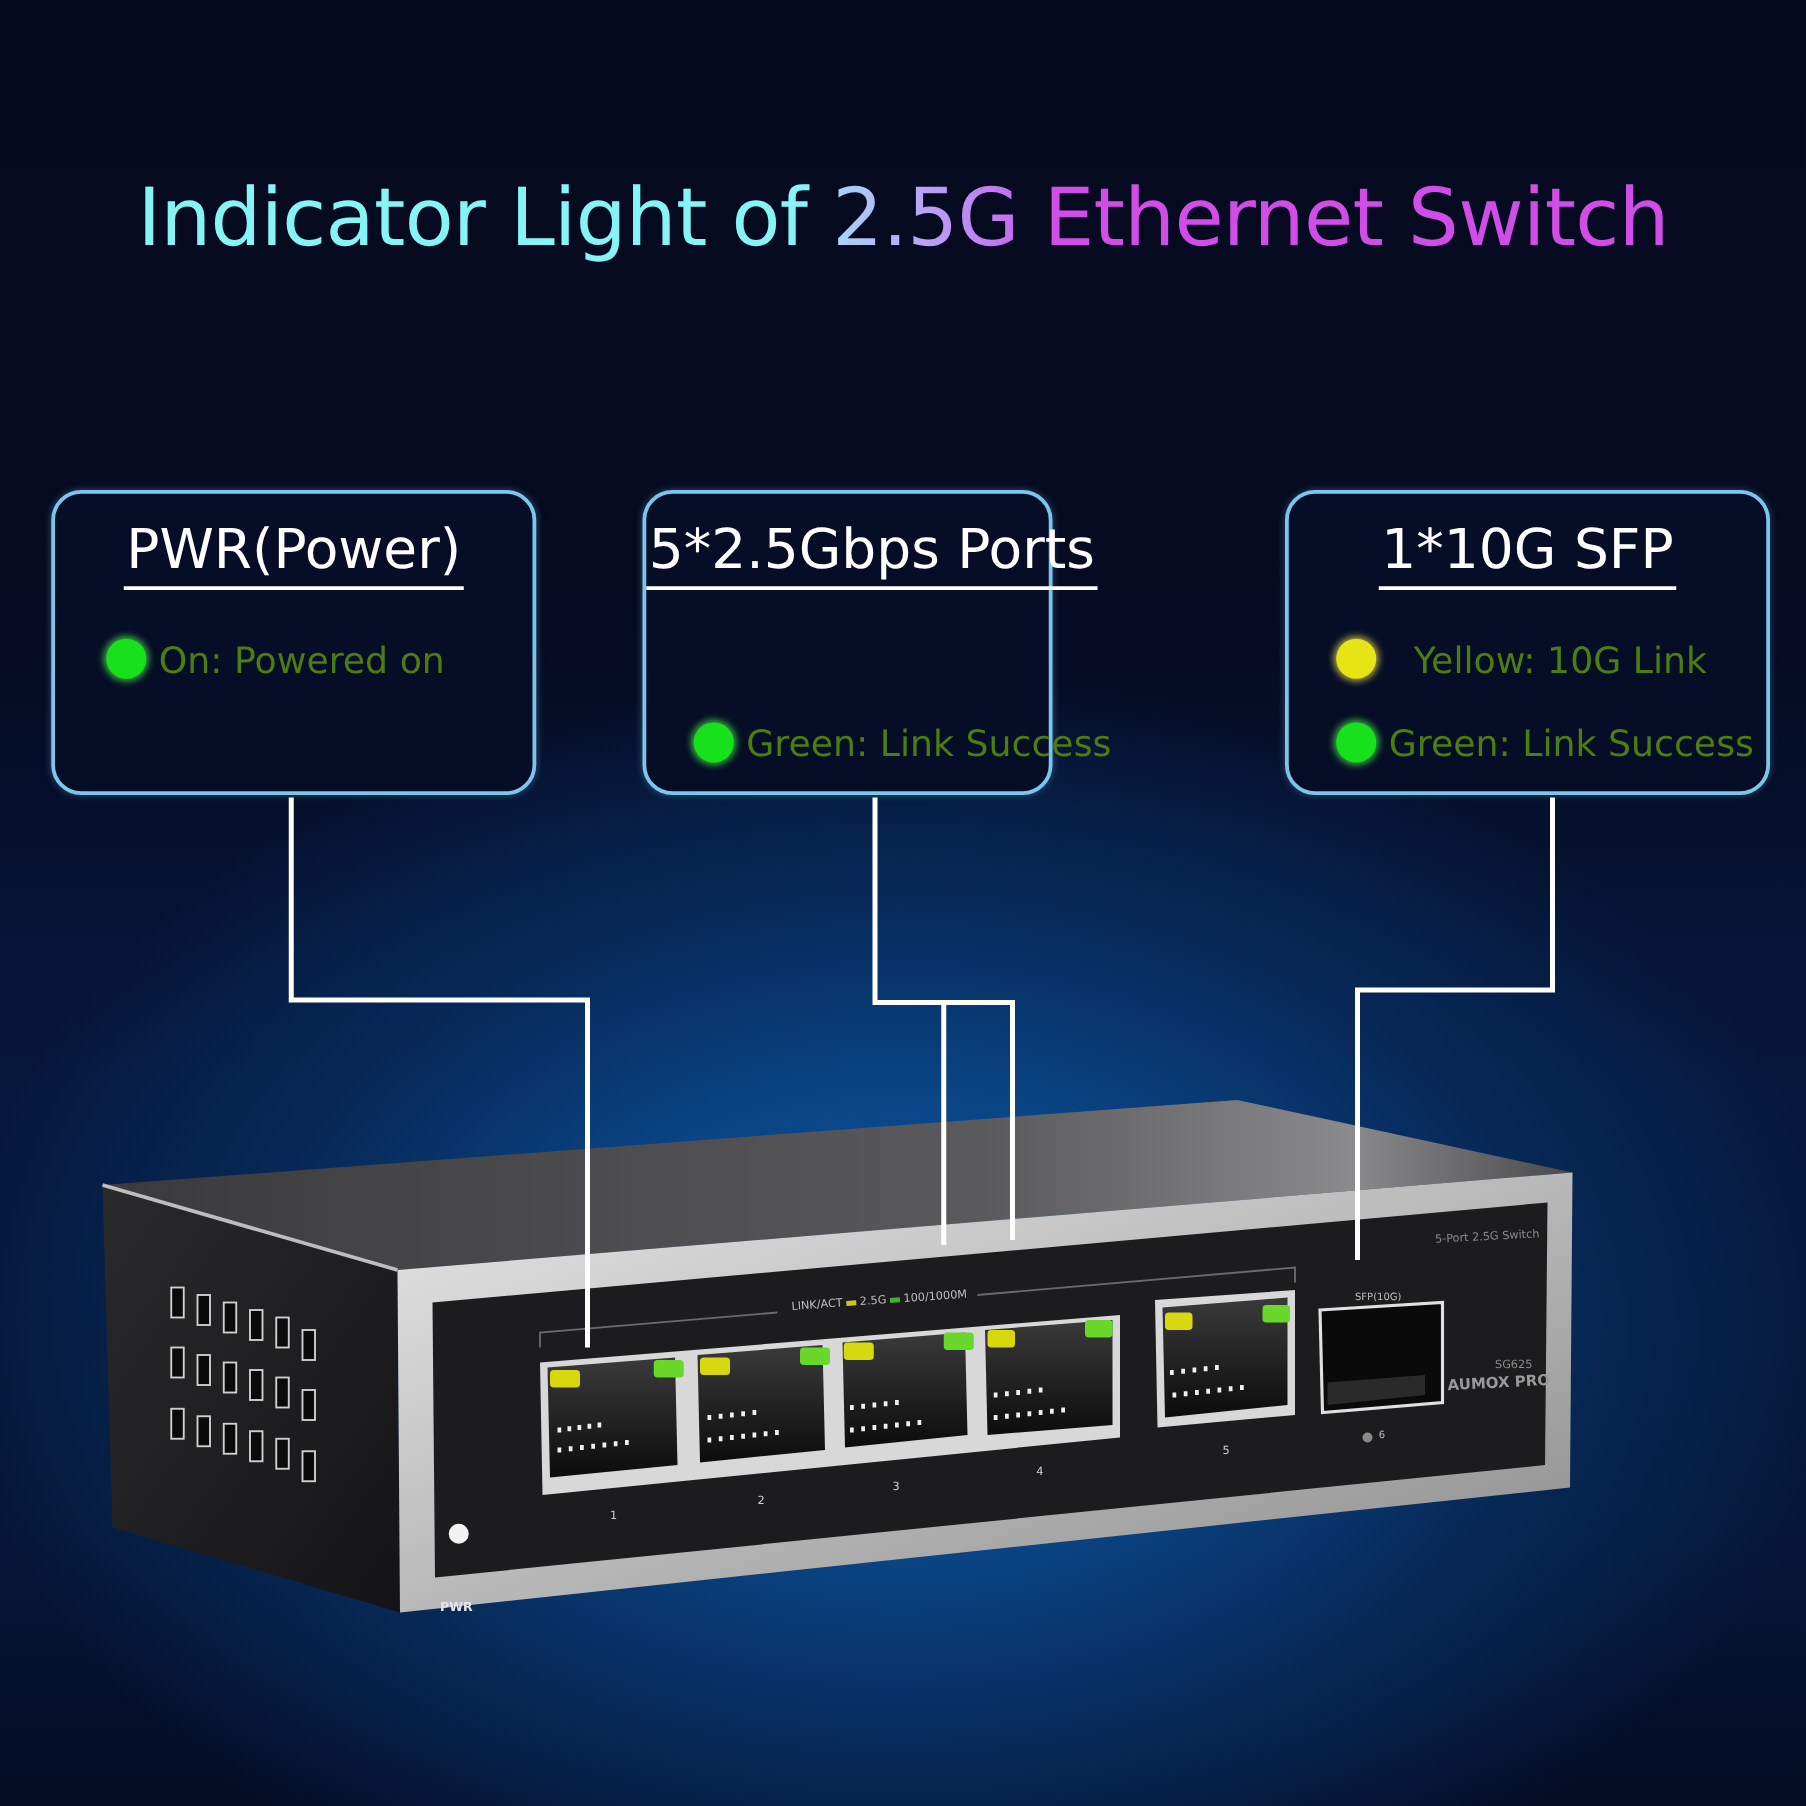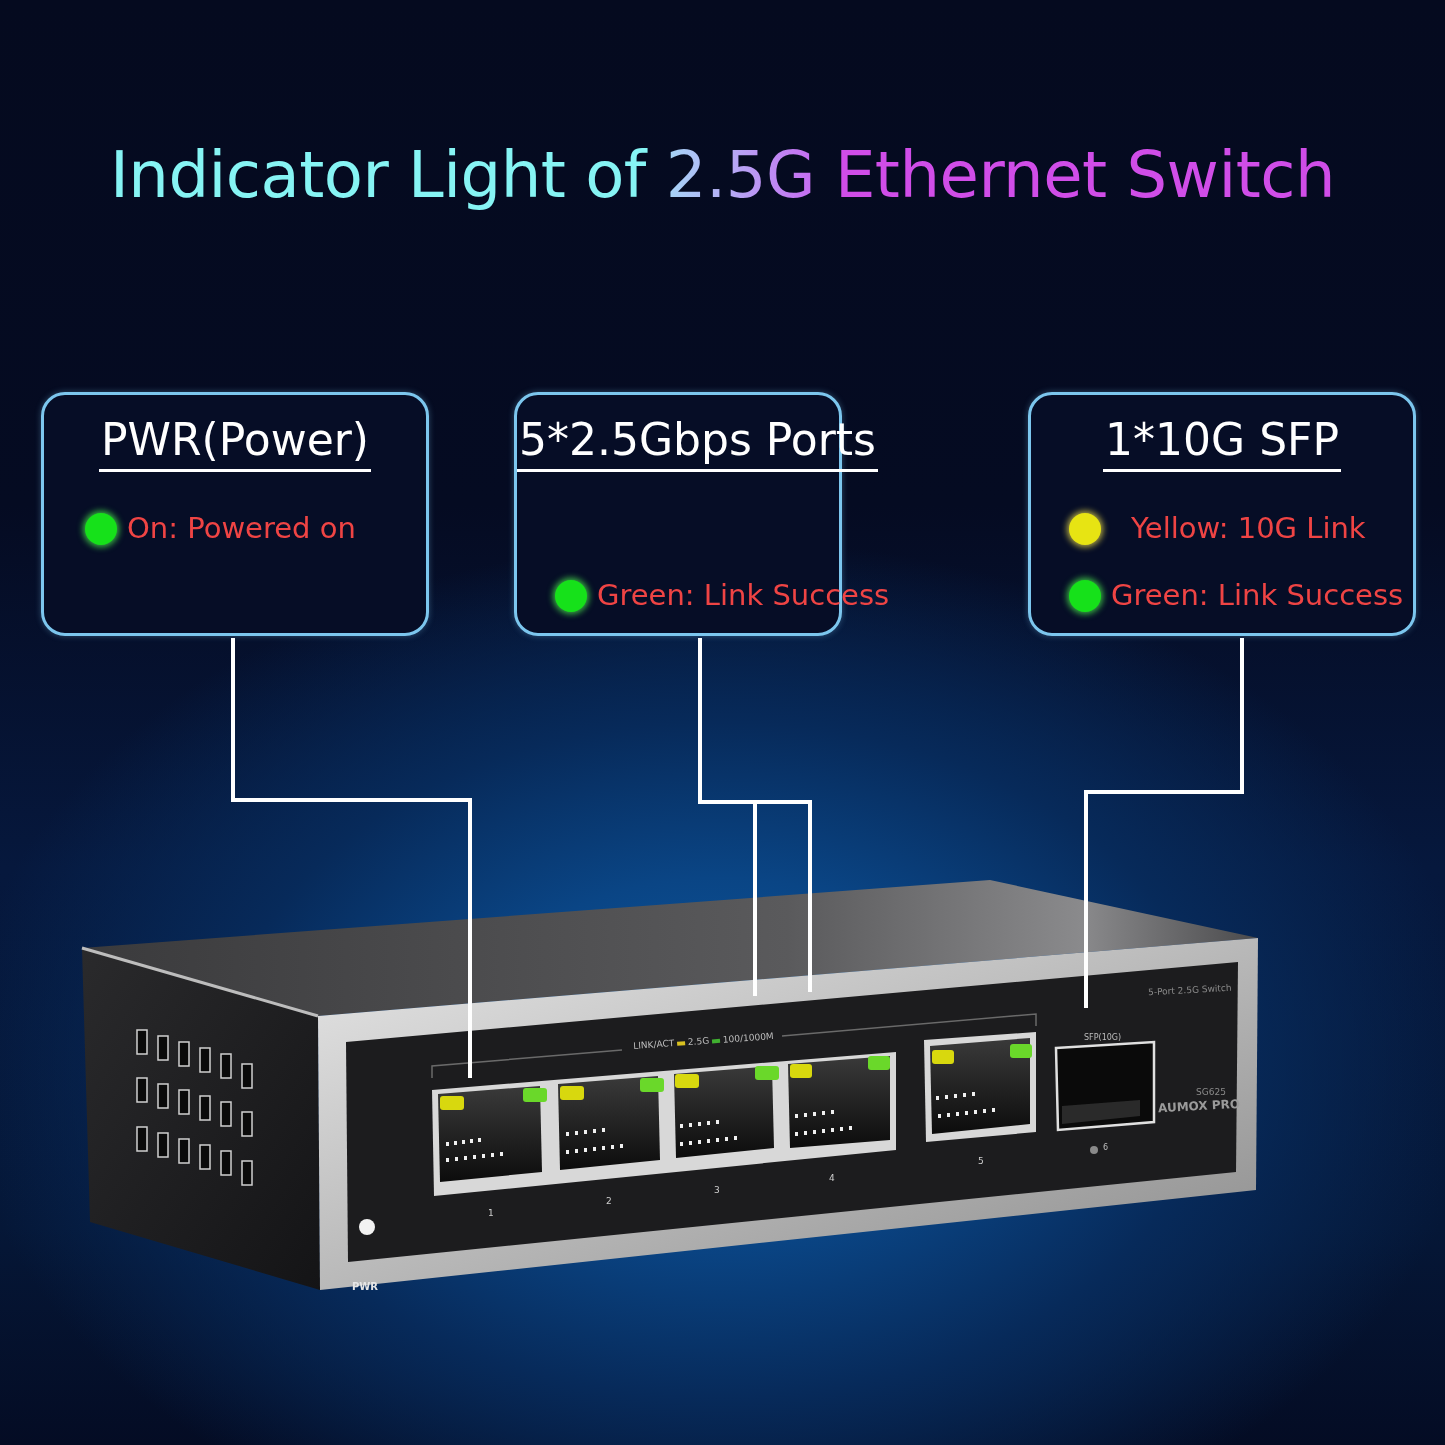--- a/index.html
+++ b/index.html
@@ -29,22 +29,22 @@
     border: 3px solid #7cc6ee; border-radius: 24px;
     background: #060d26;
     box-shadow: 0 0 6px rgba(124,198,238,0.35);
   }
   .card-title {
     position: absolute; top: 18px; left: 0; right: 0; text-align: center;
     font-size: 44px; font-weight: normal; color: #fff; white-space: nowrap;
   }
   .card-title span { display: inline-block; border-bottom: 3px solid #fff; padding: 0 2px 2px; line-height: 54px; }
   .legend-row {
-    position: absolute; display: flex; align-items: flex-end;
-    font-size: 29px; color: #ef4444; white-space: nowrap;
+    position: absolute; display: flex; align-items: flex-start;
+    font-size: 29px; color: #4d7c0f; white-space: nowrap;
   }
   .dot { width: 32px; height: 32px; border-radius: 50%; margin-right: 10px; flex: 0 0 auto; }
   .dot.green { background: #16e11a; box-shadow: 0 0 6px 2px rgba(80,255,80,0.7); }
   .dot.yellow { background: #e7e413; box-shadow: 0 0 6px 2px rgba(255,240,80,0.7); }
   .dot.gray { background: #a8a8a8; }
 
   .lines { position: absolute; left: 0; top: 0; width: 1445px; height: 1445px; pointer-events: none; }
 
   
   .switch { position: absolute; left: 0; top: 0; width: 1445px; height: 1445px; }

